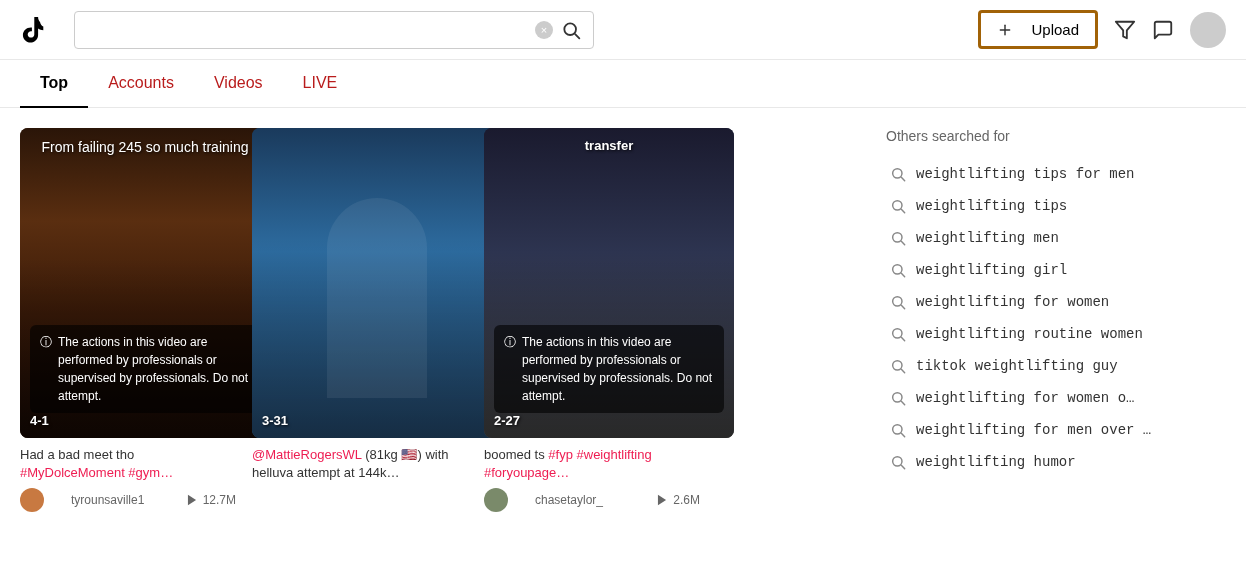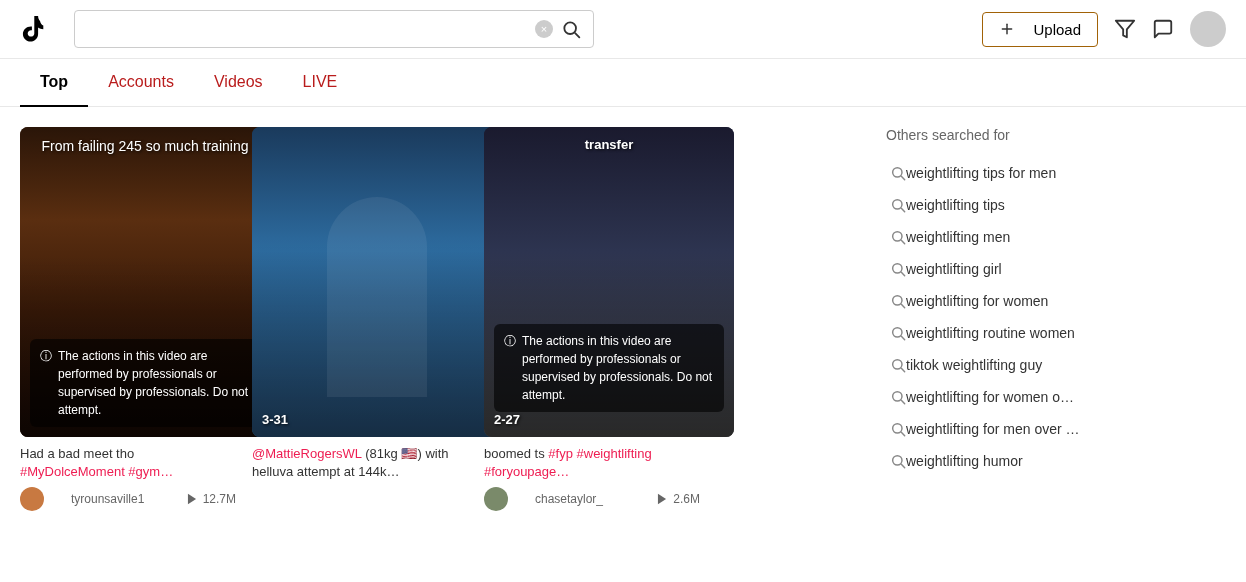--- a/index.html
+++ b/index.html
@@ -59,21 +59,21 @@
     .header-right {
       display: flex;
       align-items: center;
       gap: 16px;
       margin-left: auto;
     }
     .upload-btn {
       display: flex;
       align-items: center;
       gap: 18px;
-      border: 1px solid #a16207;
+      border: 3px solid #a16207;
       border-radius: 4px;
       padding: 8px 16px;
       background: #fff;
       cursor: pointer;
       font-size: 15px;
       font-weight: 500;
     }
     .icon-btn {
       background: none;
       border: none;
@@ -240,23 +240,25 @@
       flex-shrink: 0;
     }
     .sidebar-title {
       font-size: 14px;
       color: #666;
       margin-bottom: 14px;
     }
     .search-suggestion {
       display: flex;
       align-items: center;
+      gap: 10px;
       padding: 8px 4px;
       cursor: pointer;
       border-radius: 4px;
+      font-family: Liberation Mono, monospace;
     }
     .suggestion-icon {
       color: #888;
       font-size: 14px;
       flex-shrink: 0;
     }
     .suggestion-text {
       font-size: 14px;
       color: #333;
     }
@@ -325,20 +327,21 @@
 
         <div style="position:absolute;inset:0;background:linear-gradient(180deg,#2a1508 0%,#5a2e10 30%,#3a1a08 60%,#1a0a04 100%);"></div>
         <div style="position:absolute;bottom:0;left:0;right:0;height:180px;background:linear-gradient(180deg,transparent,rgba(0,0,0,0.5));"></div>
         <div class="thumb-overlay">
           <div class="thumb-top-text">From failing 245 so much training</div>
           <div>
             <div class="thumb-warning">
               <span style="flex-shrink:0;">ⓘ</span>
               <span>The actions in this video are performed by professionals or supervised by professionals. Do not attempt.</span>
             </div>
+            <div class="thumb-counter">4-1</div>
           </div>
         </div>
       </div>
       <div class="video-info">
         <div class="video-caption">
           <span>Had a bad meet tho</span> <a>#MyDolceMoment #gym…</a>
         </div>
         <div class="video-meta">
           <div class="author-avatar" style="background:#c87941;"></div>
           <span class="author-name">tyrounsaville1</span>

